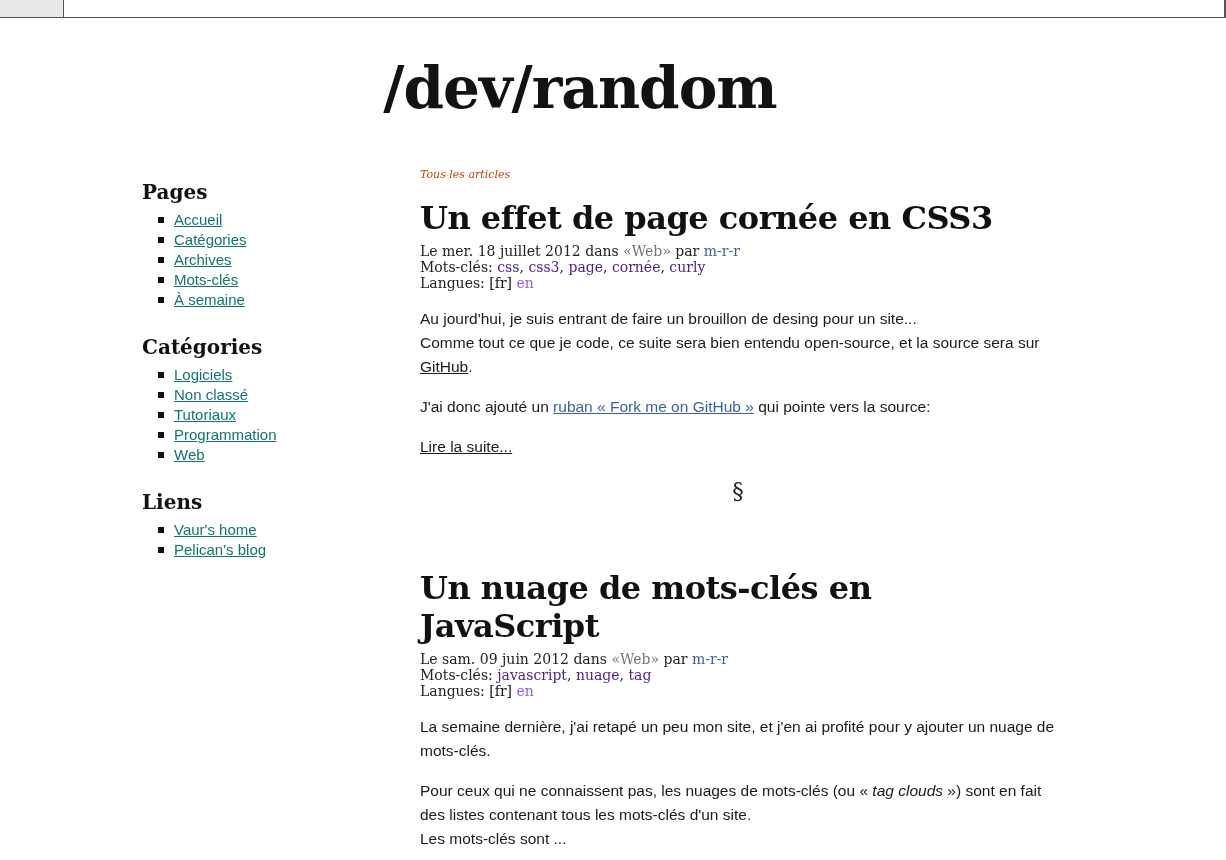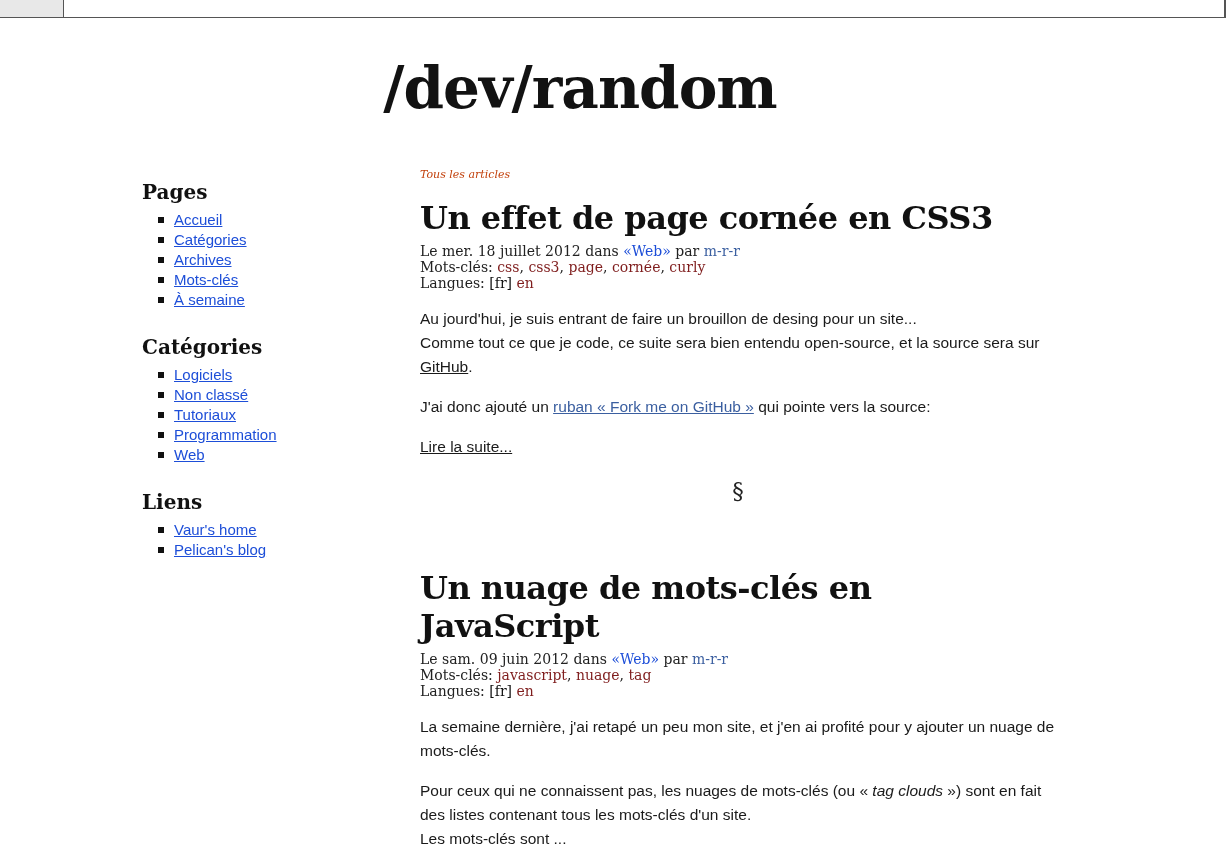--- a/index.html
+++ b/index.html
@@ -99,21 +99,21 @@
   .sidebar li .bullet {
     position: absolute;
     left: 0;
     top: 7px;
     width: 6px;
     height: 6px;
     background: #111;
     display: block;
   }
   .sidebar li a {
-    color: #1d4ed8;
+    color: #0f766e;
     text-decoration: underline;
     font-family: "Liberation Sans", sans-serif;
   }
 
   .main {
     position: absolute;
     left: 420px;
     top: 0;
     width: 640px;
   }
@@ -133,25 +133,25 @@
     color: #111;
     letter-spacing: -0.5px;
   }
   .meta {
     font-family: "DejaVu Serif", "Liberation Serif", serif;
     font-size: 14px;
     color: #222;
     line-height: 16px;
   }
   .meta .line { white-space: nowrap; }
-  .meta a { color: #1d4ed8; text-decoration: none; }
+  .meta a { color: #737373; text-decoration: none; }
   .meta .author { color: #3b5fa0; }
-  .meta .tag { color: #7f1d1d; }
+  .meta .tag { color: #4c1d95; }
   .meta .lang-active { color: #111; }
-  .meta .lang-other { color: #7f1d1d; }
+  .meta .lang-other { color: #8b5cf6; }
 
   .body-text {
     font-size: 15.5px;
     line-height: 24px;
     color: #1a1a1a;
     margin-top: 16px;
   }
   .body-text p { margin: 0 0 16px 0; }
   .body-text a { color: #1a1a1a; text-decoration: underline; }
   .body-text a.blue { color: #3b5fa0; }

